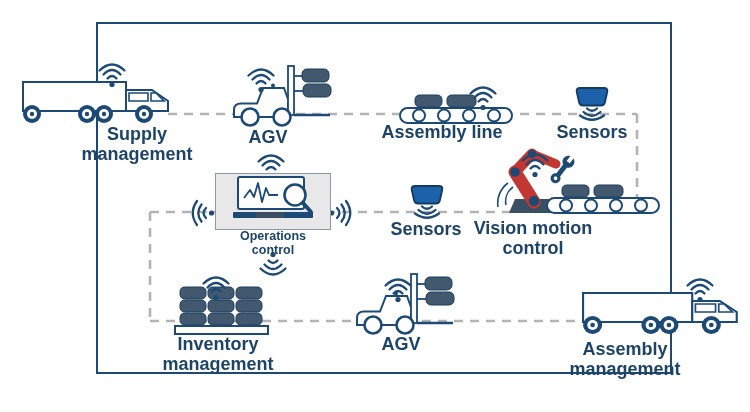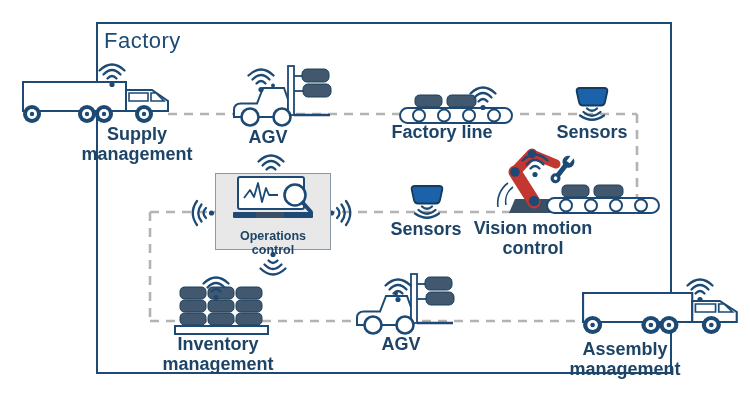--- a/index.html
+++ b/index.html
@@ -6,40 +6,39 @@
   #stage{position:relative;width:750px;height:412px;background:#fff;overflow:hidden;
          font-family:"Liberation Sans",sans-serif;}
   #factory-box{position:absolute;left:96px;top:22px;width:572px;height:348px;
                border:2px solid #1d4a74;background:transparent;}
   #factory-title{position:absolute;left:104px;top:28px;font-size:22px;color:#1c4b76;
                  font-weight:normal;letter-spacing:.5px;}
   #diagram-svg{position:absolute;left:0;top:0;}
   .lbl{position:absolute;transform:translateX(-50%);text-align:center;
        font-size:18px;font-weight:bold;color:#1d4467;line-height:1.12;
        white-space:pre-line;}
-  #ops-box{position:absolute;left:215px;top:173px;width:116px;height:77px;
+  #ops-box{position:absolute;left:215px;top:173px;width:116px;height:57px;
            background:#e8e8e8;border:1.5px solid #8a99a6;box-sizing:border-box;}
   #ops-label{margin-top:1px;text-align:center;font-size:12.5px;font-weight:bold;
              color:#1d4467;line-height:1.12;white-space:pre-line;}
   #caption{position:absolute;left:8px;top:383px;font-size:13px;color:#3c3c3c;}
   .outline{fill:#fff;stroke:#1d4a74;stroke-width:2;}
   .navy{fill:#1d4a74;}
   .nostroke{stroke:none;}
   .wave{fill:none;stroke:#1d4a74;stroke-width:2.3;stroke-linecap:round;}
   .slatebox{fill:#41586f;stroke:#1c3e5c;stroke-width:1;}
   .dash{fill:none;stroke:#b3b3b3;stroke-width:2.6;stroke-dasharray:9 7;}
   .red{stroke:#c23732;fill:none;stroke-linecap:round;}
 </style>
 </head>
 <body>
 
 <div id="stage">
 
   <div id="factory-box"></div>
-  <div id="factory-title">Factory</div>
 
   <svg id="diagram-svg" width="750" height="412" viewBox="0 0 750 412">
     <defs>
       <symbol id="sym-wifi" viewBox="0 0 34 26" overflow="visible">
         <circle cx="17" cy="23.5" r="2.6" class="navy nostroke"></circle>
         <path class="wave" d="M12.5,17.5 Q17,12.5 21.5,17.5"></path>
         <path class="wave" d="M8.5,13.5 Q17,4.5 25.5,13.5"></path>
         <path class="wave" d="M4.5,9.5 Q17,-2.5 29.5,9.5"></path>
       </symbol>
       <symbol id="sym-waves-side" viewBox="0 0 30 30" overflow="visible">
@@ -176,21 +175,21 @@
         <line x1="87" y1="29" x2="95" y2="38" stroke="#1d4a74" stroke-width="4" stroke-linecap="round"></line>
       </g>
     </svg>
     <div id="ops-label">Operations
 control</div>
   </div>
 
   <div class="lbl" style="left:137px;top:124px;">Supply
 management</div>
   <div class="lbl" style="left:268px;top:127px;">AGV</div>
-  <div class="lbl" style="left:442px;top:122px;">Factory line</div>
+  <div class="lbl" style="left:442px;top:122px;">Assembly line</div>
   <div class="lbl" style="left:592px;top:122px;">Sensors</div>
   <div class="lbl" style="left:426px;top:219px;">Sensors</div>
   <div class="lbl" style="left:533px;top:218px;">Vision motion
 control</div>
   <div class="lbl" style="left:218px;top:334px;">Inventory
 management</div>
   <div class="lbl" style="left:401px;top:334px;">AGV</div>
   <div class="lbl" style="left:625px;top:339px;">Assembly
 management</div>
 

